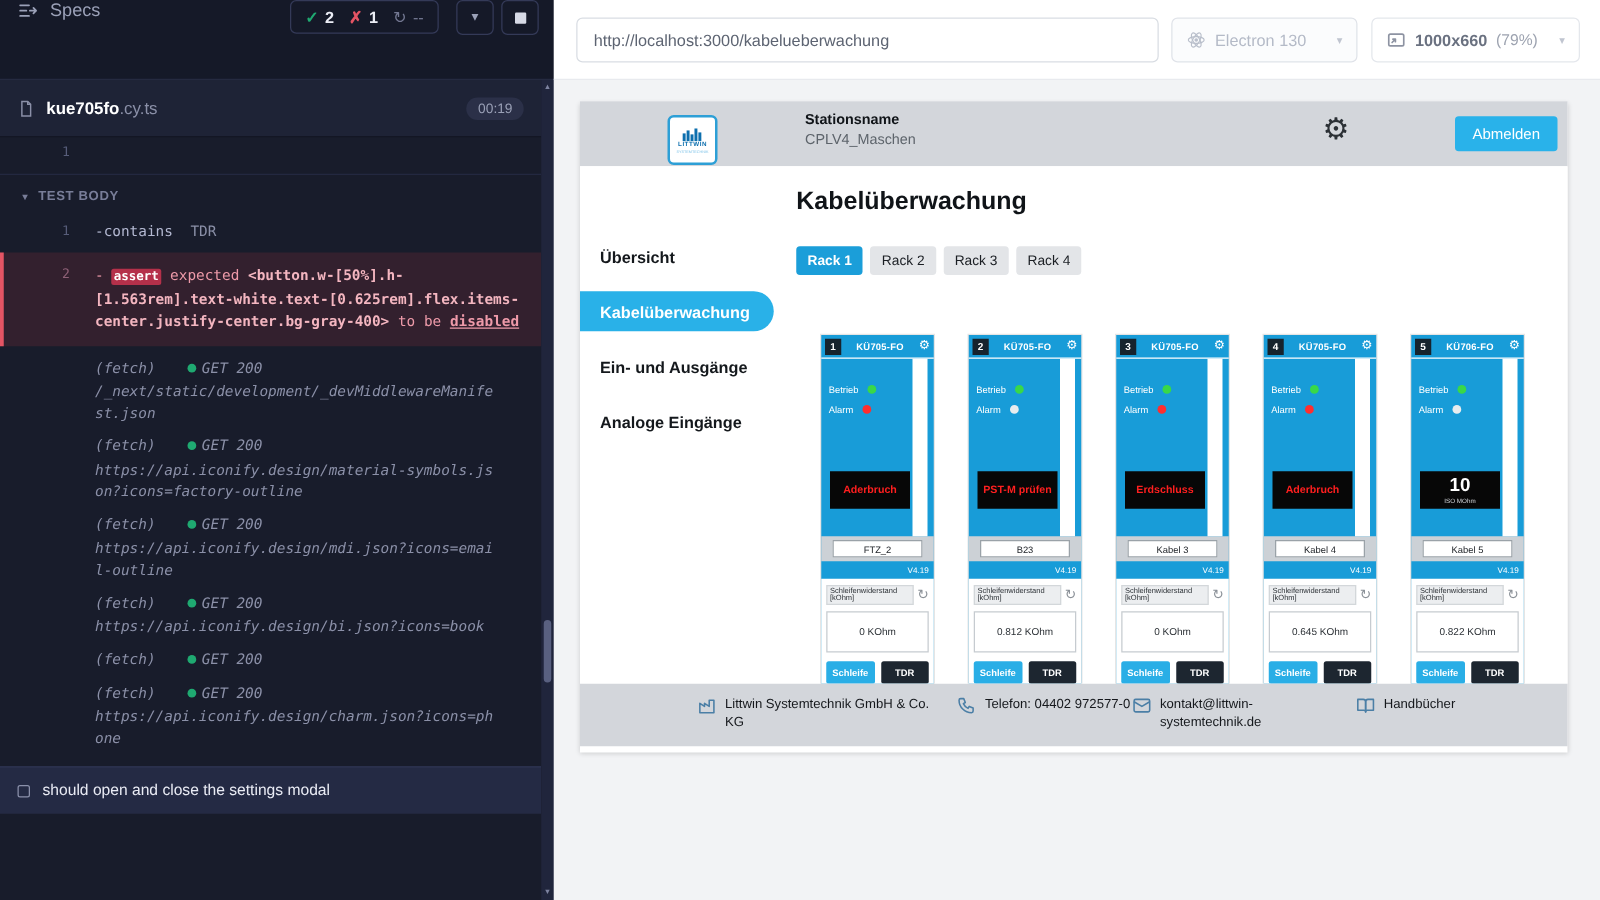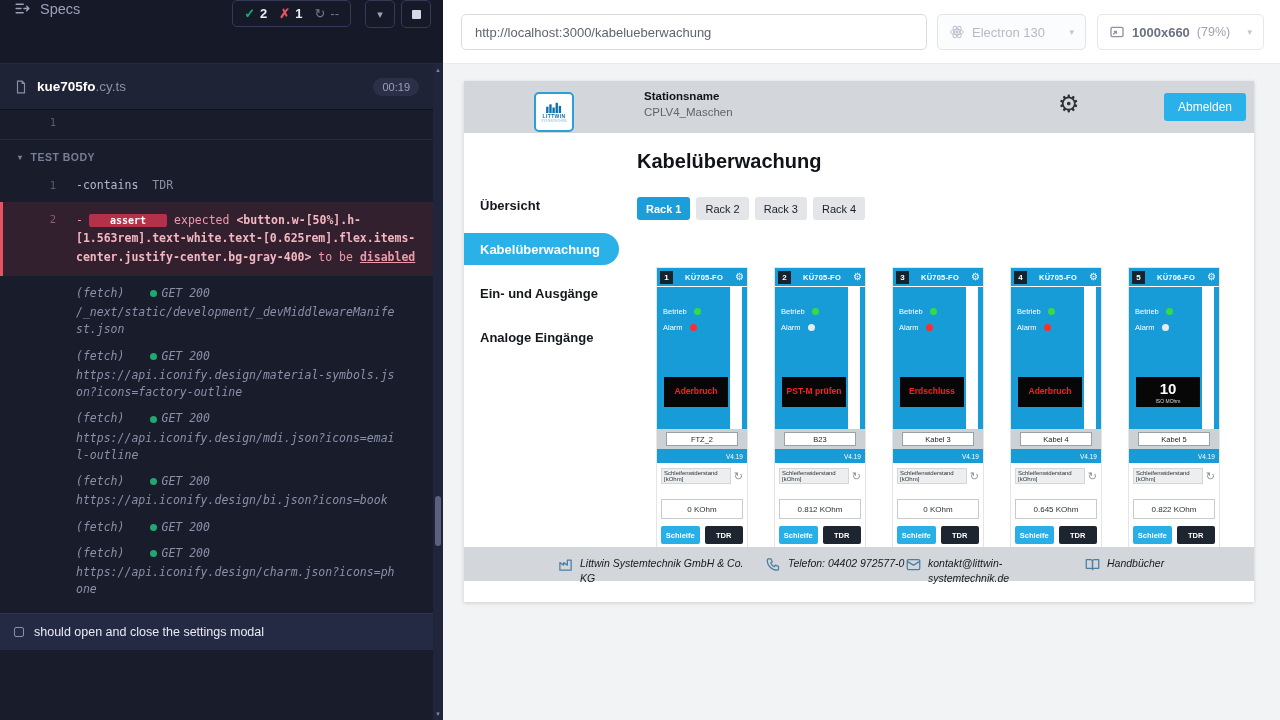--- a/index.html
+++ b/index.html
@@ -40,21 +40,21 @@
   .cmd { color:#b4b9d2; }
   .cmd-arg { color:#8b90a8; margin-left:14px; }
   .log-section { color:#787d98; font-family:"Liberation Sans",sans-serif; font-size:10.5px; font-weight:bold;
                  letter-spacing:.5px; padding:10px 0 7px 18px; display:flex; gap:8px; align-items:center;
                  border-top:1px solid #232840; margin-top:4px; cursor:pointer; }
   .chev { font-size:8px; color:#787d98; }
 
   .assert-row { background:#33202e; border-left:3px solid #e45464; margin-top:4px; padding:9px 14px 10px 0; display:flex; }
   .assert-row .row-num { width:53px; color:#8e6076; }
   .assert-body { margin-left:20px; color:#ee9aa9; line-height:1.6; overflow-wrap:anywhere; }
-  .assert-badge { background:#b5304a; color:#ffffff; font-weight:bold; font-size:10px; padding:1px 21px;
+  .assert-badge { background:#b5304a; color:#ffffff; font-weight:bold; font-size:10px; padding:1px 2px;
                   border-radius:2px; margin:0 7px 0 6px; }
   .assert-sel { font-weight:bold; color:#f4b6c0; }
   .assert-state { font-weight:bold;text-decoration:underline; }
 
   .fetch-block { padding:9px 34px 0 76px; color:#8b90a8; font-style:italic; }
   .fetch-head { display:flex; align-items:center; }
   .fetch-label { margin-right:26px; }
   .dot-green { width:7px; height:7px; border-radius:50%; background:#1fa971; display:inline-block; margin-right:4px; flex:none; }
   .fetch-url { overflow-wrap:anywhere; word-break:break-all; margin-top:2px; }
 
@@ -139,29 +139,29 @@
   .kabel-strip { height:20px; background:#ccd1d6; display:flex; align-items:center; justify-content:center; }
   .kabel-box { background:#fff; border:1px solid #9aa2a8; width:72px; height:14px; display:flex;
                align-items:center; justify-content:center; font-size:7.5px; color:#1b1f24; }
   .ver-strip { height:14px; display:flex; align-items:center; justify-content:flex-end; padding-right:4px;
                color:#fff; font-size:6.5px; }
   .meas { background:#fff; padding:5px 4px 0; height:125px; }
   .meas-row { display:flex; align-items:center; gap:3px; }
   .meas-label { flex:1; background:#eceef0; border:1px solid #d3d7da; height:16px; display:flex;
                 align-items:center; padding:0 2px; font-size:6px; color:#2c3136; }
   .refresh-icon { color:#8a9097; font-size:11px; flex:none; cursor:pointer; line-height:1; }
-  .value-box { margin-top:15px; height:20px; border:1px solid #c6cbd0; display:flex; align-items:center;
+  .value-box { margin-top:5px; height:33px; border:1px solid #c6cbd0; display:flex; align-items:center;
                justify-content:center; font-size:8px; color:#2c3136; background:#fff; }
   .card-btns { display:flex; gap:5px; margin-top:7px; }
   .cbtn { flex:1; height:18px; border:none; color:#fff; font-size:7.5px; font-weight:bold; border-radius:2px;
           display:flex; align-items:center; justify-content:center; cursor:pointer; }
   .cbtn.schleife { background:#29aee6; }
   .cbtn.tdr { background:#1d2630; }
 
-  .app-footer { position:absolute; left:0; top:466px; right:0; height:34px; background:#d3d6db;font-style:italic; }
+  .app-footer { position:absolute; left:0; top:466px; right:0; height:50px; background:#d3d6db; }
   .f-item { position:absolute; top:9px; display:flex; gap:7px; }
   .f-icon { width:15px; height:15px; color:#4b7fa6; flex:none; margin-top:1px; }
   .f-text { font-size:10.5px; color:#15181c; line-height:1.4; }
   .f-company { left:94px; } .f-company .f-text { width:172px; }
   .f-phone { left:302px; } .f-phone .f-text { width:118px; }
   .f-email { left:442px; } .f-email .f-text { width:92px; }
   .f-manuals { left:621px; }
 </style>
 </head>
 <body>

